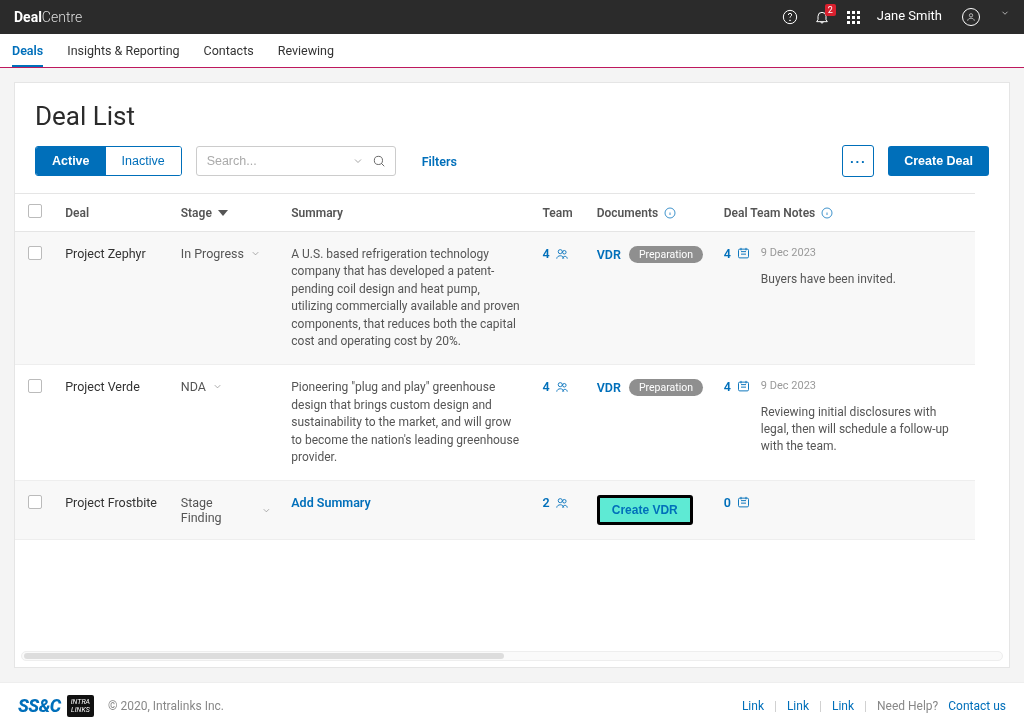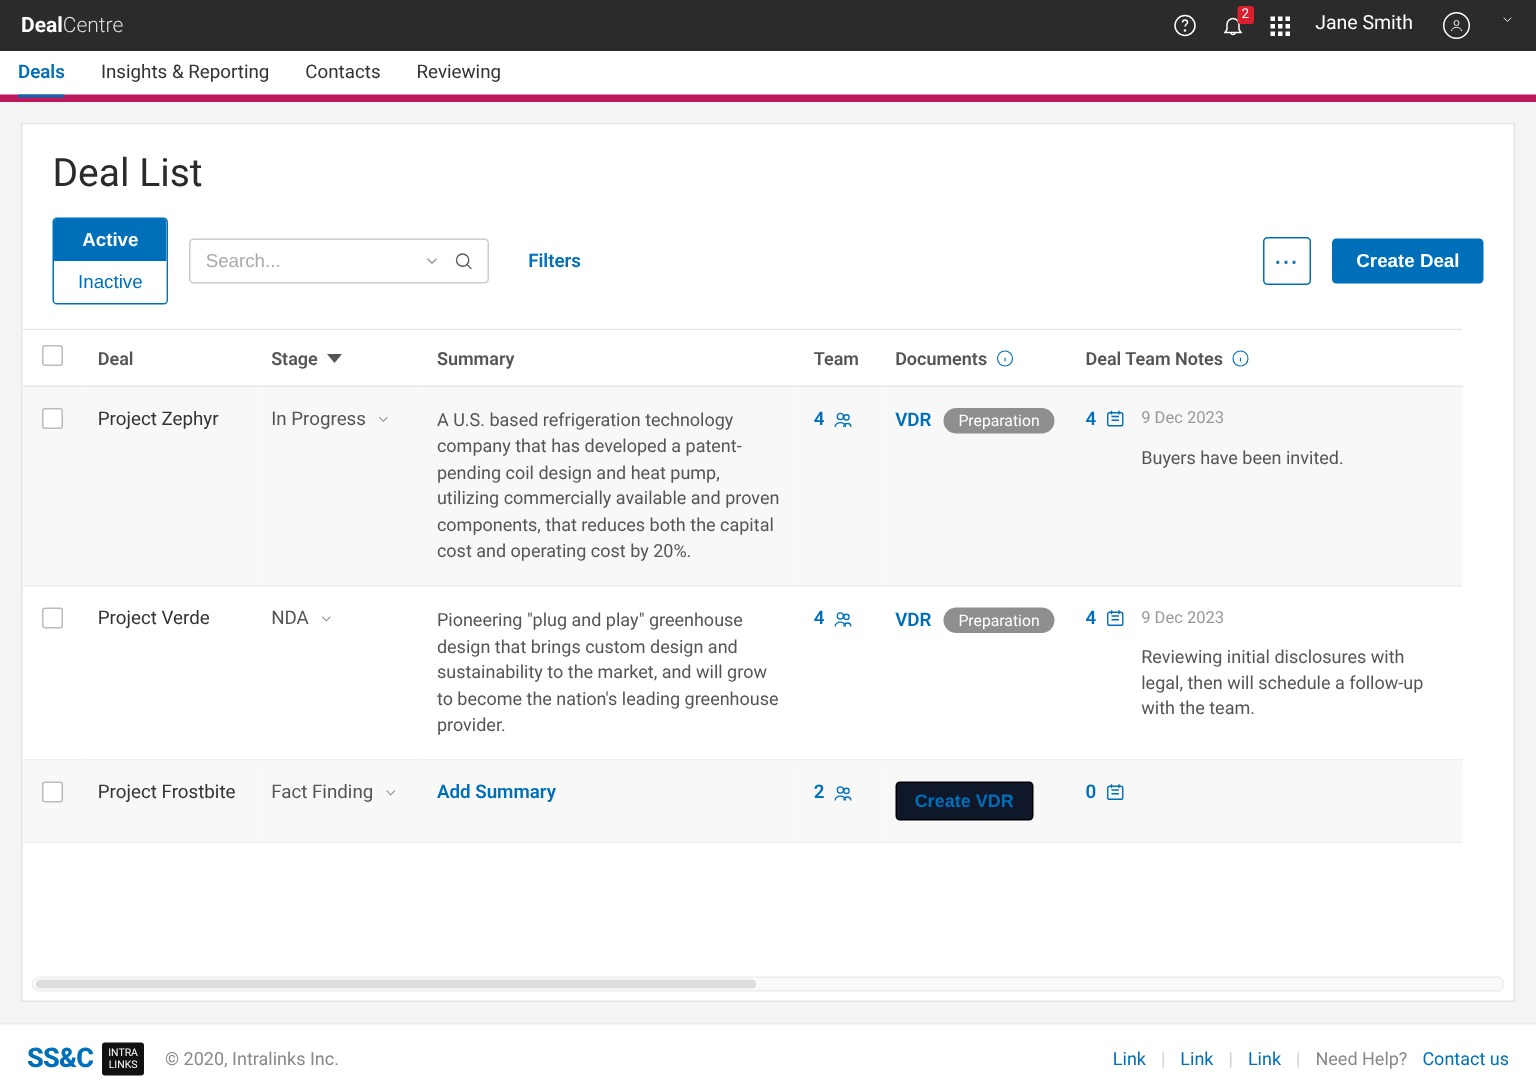--- a/index.html
+++ b/index.html
@@ -37,21 +37,21 @@
     border-radius: 2px; padding: 0 3px;
   }
   .grid-icon { display: grid; grid-template-columns: repeat(3,3px); grid-template-rows: repeat(3,3px); gap: 2px; }
   .grid-icon span { background: #fff; width:3px; height:3px; }
   .user-block { display:flex; align-items:flex-start; gap:20px; cursor:pointer; font-size:13px; }
   .user-avatar { width:18px;height:18px;border:1.2px solid #fff;border-radius:50%; display:flex;align-items:center;justify-content:center;}
   .user-avatar svg{width:10px;height:10px;stroke:#fff;fill:none;stroke-width:1.5;}
   .chev-down { width:10px;height:10px;stroke:#fff;fill:none;stroke-width:1.5;}
   
   .nav {
-    border-bottom: 5px solid #be185d;
+    border-bottom: 1px solid #be185d;
     display: flex;
     gap: 24px;
     padding: 0 12px;
     background:#fff;
     height:34px;
     align-items: center;
     text-align: right;
   }
   .nav a {
     font-size: 12.5px;
@@ -83,21 +83,21 @@
     flex-direction:column;
     overflow:hidden;
   }
   .card-head { padding: 18px 20px 14px; }
   .page-title { font-size: 26px; color:#2b2b2b; font-weight:400;}
   .toolbar {
     display:flex; align-items:center; gap:14px;
     padding: 0 20px 16px;
   }
   .seg {
-    display:flex; border:1px solid #006fba; border-radius:3px; overflow:hidden;flex-direction:column;
+    display:flex; border:1px solid #006fba; border-radius:3px; overflow:hidden;
   }
   .seg button {
     border:none; padding:7px 16px; font-size:12.5px; cursor:pointer; background:#fff; color:#006fba;
   }
   .seg button.active { background:#006fba; color:#fff; font-weight:600;}
   .search-wrap {
     position:relative; display:flex; align-items:center;
   }
   .search-input {
     width: 200px; padding:7px 36px 7px 10px;
@@ -146,21 +146,21 @@
   .add-summary{color:#006fba;font-weight:600;cursor:pointer;font-size:12.5px;}
   .team-cell{display:flex;align-items:center;gap:5px;color:#006fba;font-weight:600;}
   .team-cell svg{width:14px;height:14px;stroke:#006fba;fill:none;stroke-width:1.5;}
   .doc-cell{display:flex;align-items:center;gap:8px;}
   .vdr-link{color:#006fba;font-weight:600;cursor:pointer;}
   .pill{
     background:#8f8f8f;color:#fff;font-size:10.5px;
     padding:2px 10px;border-radius:10px;
   }
   .outline-btn{
-    border:1px solid #000000;color:#006fba;background:#0f172a;
+    border:3px solid #000000;color:#006fba;background:#5eead4;
     padding:5px 12px;border-radius:3px;font-size:12px;font-weight:600;cursor:pointer;
   }
   .notes-cell{display:flex;gap:10px;align-items:flex-start;}
   .notes-count{display:flex;align-items:center;gap:5px;color:#006fba;font-weight:600;}
   .notes-count svg{width:15px;height:15px;stroke:#006fba;fill:none;stroke-width:1.5;}
   .notes-body{display:flex;flex-direction:column;gap:12px;}
   .note-date{font-size:11px;color:#999;}
   .note-text{font-size:12px;color:#555;line-height:1.4;}
   .th-with-icon{display:flex;align-items:center;gap:6px;}
   .info-icon{width:12px;height:12px;stroke:#006fba;fill:none;stroke-width:1.5;}
@@ -173,21 +173,21 @@
     position:absolute;left:2px;top:1px;height:6px;width:49%;
     background:#ddd;border-radius:4px;
   }
   
   .footer{
     height:46px;background:#fff;border-top:1px solid #eee;
     display:flex;align-items:center;padding:0 18px;justify-content:space-between;
     font-size:12px;color:#888;
   }
   .footer-left{display:flex;align-items:center;gap:14px;}
-  .ssc-logo{display:flex;align-items:center;gap:6px;}
+  .ssc-logo{display:flex;align-items:center;gap:6px;font-style:italic;}
   .ssc-mark{
     font-weight:800;color:#006fba;
     font-size:18px;letter-spacing:-0.5px; position:relative;
   }
   .il-box{
     background:#111;color:#fff;font-size:7px;line-height:8px;
     padding:3px 4px;border-radius:2px;
     display:flex;flex-direction:column;align-items:center;
   }
   .footer-right{display:flex;align-items:center;gap:10px;}
@@ -409,21 +409,21 @@
                 </div>
               </div>
             </td>
           </tr>
 
           <tr class="alt">
             <td class="col-check"><span class="checkbox"></span></td>
             <td><span class="deal-name">Project Frostbite</span></td>
             <td>
               <div class="stage-cell">
-                <span>Fact Finding</span>
+                <span>Stage Finding</span>
                 <svg viewBox="0 0 24 24">
                     <path d="M6 9l6 6 6-6"></path>
                   </svg>
               </div>
             </td>
             <td><span class="add-summary">Add Summary</span></td>
             <td>
               <div class="team-cell">
                 <span>2</span>
                 <svg viewBox="0 0 24 24">

